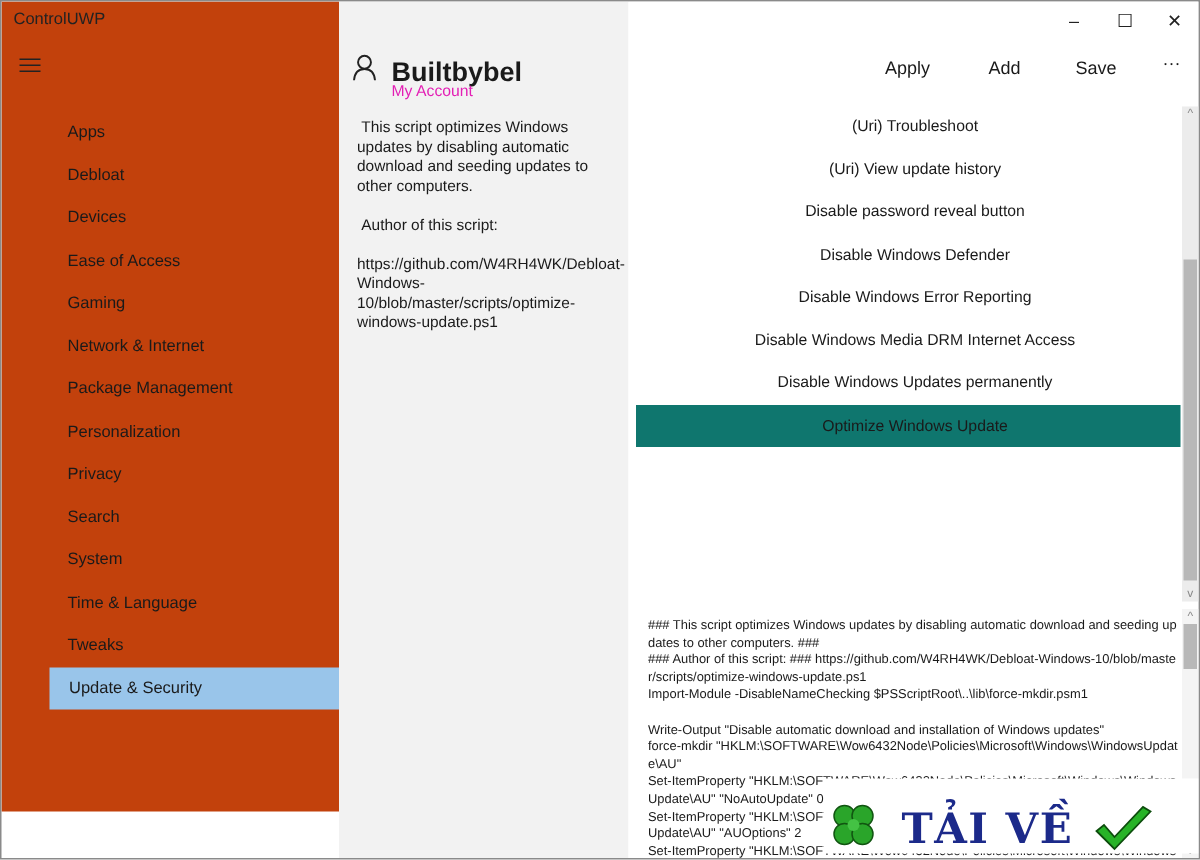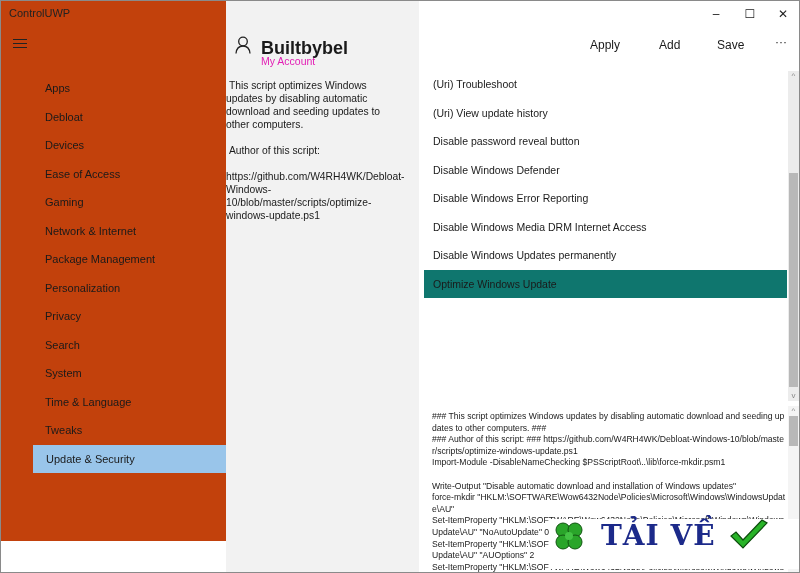--- a/index.html
+++ b/index.html
@@ -9,34 +9,34 @@
   .app-title{position:absolute;left:8px;top:6px;font-size:11px;color:#222;}
   .hamburger{position:absolute;left:12px;top:38px;width:14px;height:10px;cursor:pointer;}
   .hamburger span{display:block;height:1px;background:#222;margin-bottom:3px;}
   .nav-list{position:absolute;left:0;top:73px;width:225px;margin-left:32px;}
   .nav-item{height:28.5px;line-height:28.5px;padding-left:12px;font-size:11px;color:#1a1a1a;cursor:pointer;white-space:nowrap;}
   .nav-item.selected{background:#99c5ea;padding-left:13px;}
   .mid{position:absolute;left:225px;top:0;width:193px;height:571px;background:#f2f2f2;}
   .user-icon{position:absolute;left:9px;top:35px;width:16px;height:18px;}
   .user-name{position:absolute;left:35px;top:37px;font-size:18px;font-weight:bold;color:#1a1a1a;}
   .account-link{position:absolute;left:35px;top:54px;font-size:10.5px;color:#e31fb5;cursor:pointer;}
-  .desc{position:absolute;left:0;top:78px;width:180px;font-size:10.3px;line-height:13px;color:#1a1a1a;white-space:pre-wrap;}
+  .desc{position:absolute;left:12px;top:78px;width:180px;font-size:10.3px;line-height:13px;color:#1a1a1a;white-space:pre-wrap;}
   .right{position:absolute;left:418px;top:0;width:380px;height:571px;background:#fff;}
   .win-ctrl{position:absolute;top:0;width:34px;height:26px;display:flex;align-items:center;justify-content:center;color:#222;font-size:12px;cursor:pointer;}
   .cmd{position:absolute;top:37px;font-size:12px;color:#1a1a1a;cursor:pointer;text-align:right;}
   .list{position:absolute;left:5px;top:69px;width:363px;}
-  .list-item{height:28.5px;line-height:28.5px;padding-left:9px;font-size:10.5px;color:#1a1a1a;cursor:pointer;white-space:nowrap;}
+  .list-item{height:28.5px;line-height:28.5px;padding-left:9px;font-size:10.5px;color:#1a1a1a;cursor:pointer;white-space:nowrap;text-align:center;}
   .list-item.selected{background:#0f766e;}
   .sb1{position:absolute;left:369px;top:70px;width:11px;height:330px;background:#ececec;}
   .sb1 .thumb{position:absolute;left:1px;top:102px;width:9px;height:214px;background:#b8b8b8;}
   .sb-arrow{position:absolute;left:0;width:11px;height:10px;font-size:8px;color:#888;text-align:center;line-height:10px;cursor:pointer;}
   .code{position:absolute;left:13px;top:410px;width:356px;height:161px;overflow:hidden;font-size:8.6px;line-height:11.6px;color:#1a1a1a;white-space:pre-wrap;word-break:break-all;}
   .sb2{position:absolute;left:369px;top:405px;width:11px;height:166px;background:#f4f4f4;}
   .sb2 .thumb{position:absolute;left:1px;top:10px;width:9px;height:30px;background:#b8b8b8;}
-  .watermark{position:absolute;left:548px;top:518px;width:250px;height:50px;background:#fff;display:flex;align-items:flex-start;}
+  .watermark{position:absolute;left:548px;top:518px;width:250px;height:50px;background:#fff;display:flex;align-items:flex-end;}
   .clover{width:36px;height:36px;margin-left:2px;}
   .wm-text{font-family:"DejaVu Serif","Liberation Serif",serif;font-weight:bold;font-size:28px;color:#1c2a8a;margin-left:14px;letter-spacing:1px;}
   .check{width:40px;height:32px;margin-left:14px;}
 </style>
 </head>
 <body>
 
 <div class="window">
 
   <div class="nav">

